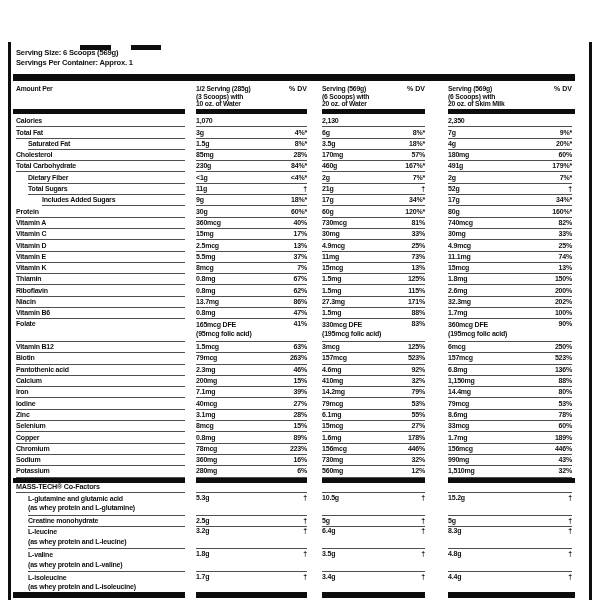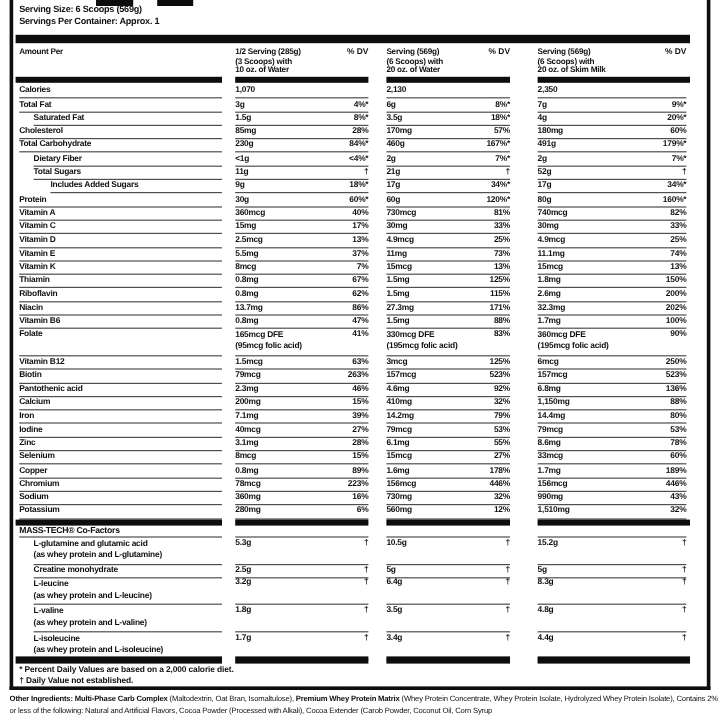--- a/index.html
+++ b/index.html
@@ -1,17 +1,17 @@
 <!DOCTYPE html>
 <html><head>
 <meta charset="utf-8">
 <style>
   html,body{margin:0;padding:0;width:600px;height:600px;background:#ffffff;overflow:hidden;
     font-family:"Liberation Sans",sans-serif;color:#101010;}
-  .abs{position:absolute;}
+  .abs{position:absolute;margin-top:45px;}
   
   .box{left:8px;top:-3px;width:578px;height:575px;border:3px solid #0e0e0e;border-top:none;pointer-events:none;}
   .cutmark{top:0;height:5px;background:#0d0d0d;}
   .servline{left:16px;font-size:7.6px;font-weight:700;letter-spacing:-0.2px;white-space:nowrap;}
   .bar{background:#0d0d0d;}
   .topbar{left:13px;top:29px;width:562px;height:7px;}
   .hdr{font-size:6.8px;font-weight:700;line-height:7.5px;letter-spacing:-0.2px;white-space:nowrap;}
   .dvh{top:40px;width:50px;text-align:right;font-size:7px;font-weight:700;}
   .seg{height:5px;top:64px;}
   .s0{left:13px;width:172px;}

